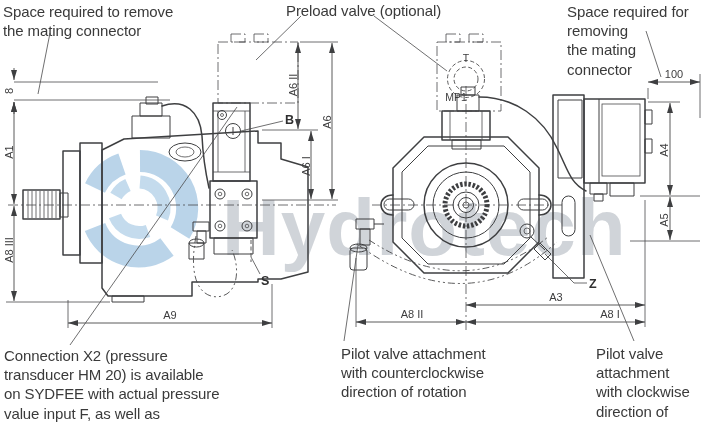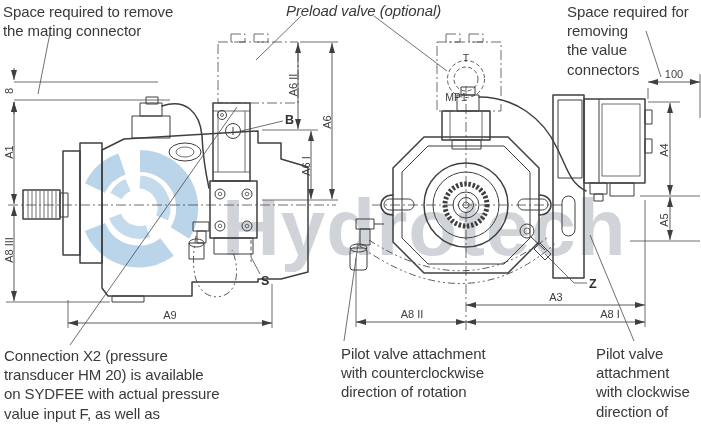--- a/index.html
+++ b/index.html
@@ -247,23 +247,23 @@
     <path class="t" d="M374,16 L447,71"></path>
     <path class="t" d="M646,31 L661,77"></path>
     <path class="t" d="M70,345 L237,107"></path>
     <path class="t" d="M344,341 L358,245"></path>
     <path class="t" d="M634,341 L590,235"></path>
   </g>
 </svg>
 
   <div class="note" style="left:3px;top:2px;">Space required to remove
 the mating connector</div>
-  <div class="note" style="left:286px;top:1px;font-style:italic;">Preload valve (optional)</div>
+  <div class="note" style="left:286px;top:1px;">Preload valve (optional)</div>
   <div class="note" style="left:567px;top:2px;width:134px;">Space required for removing
-the value connectors</div>
+the mating connector</div>
   <div class="note" style="left:4px;top:346px;">Connection X2 (pressure
 transducer HM 20) is available
 on SYDFEE with actual pressure
 value input F, as well as
 on SYDFEC and SYDFEn</div>
   <div class="note" style="left:341px;top:344px;">Pilot valve attachment
 with counterclockwise
 direction of rotation</div>
   <div class="note" style="left:596px;top:344px;">Pilot valve attachment
 with clockwise

